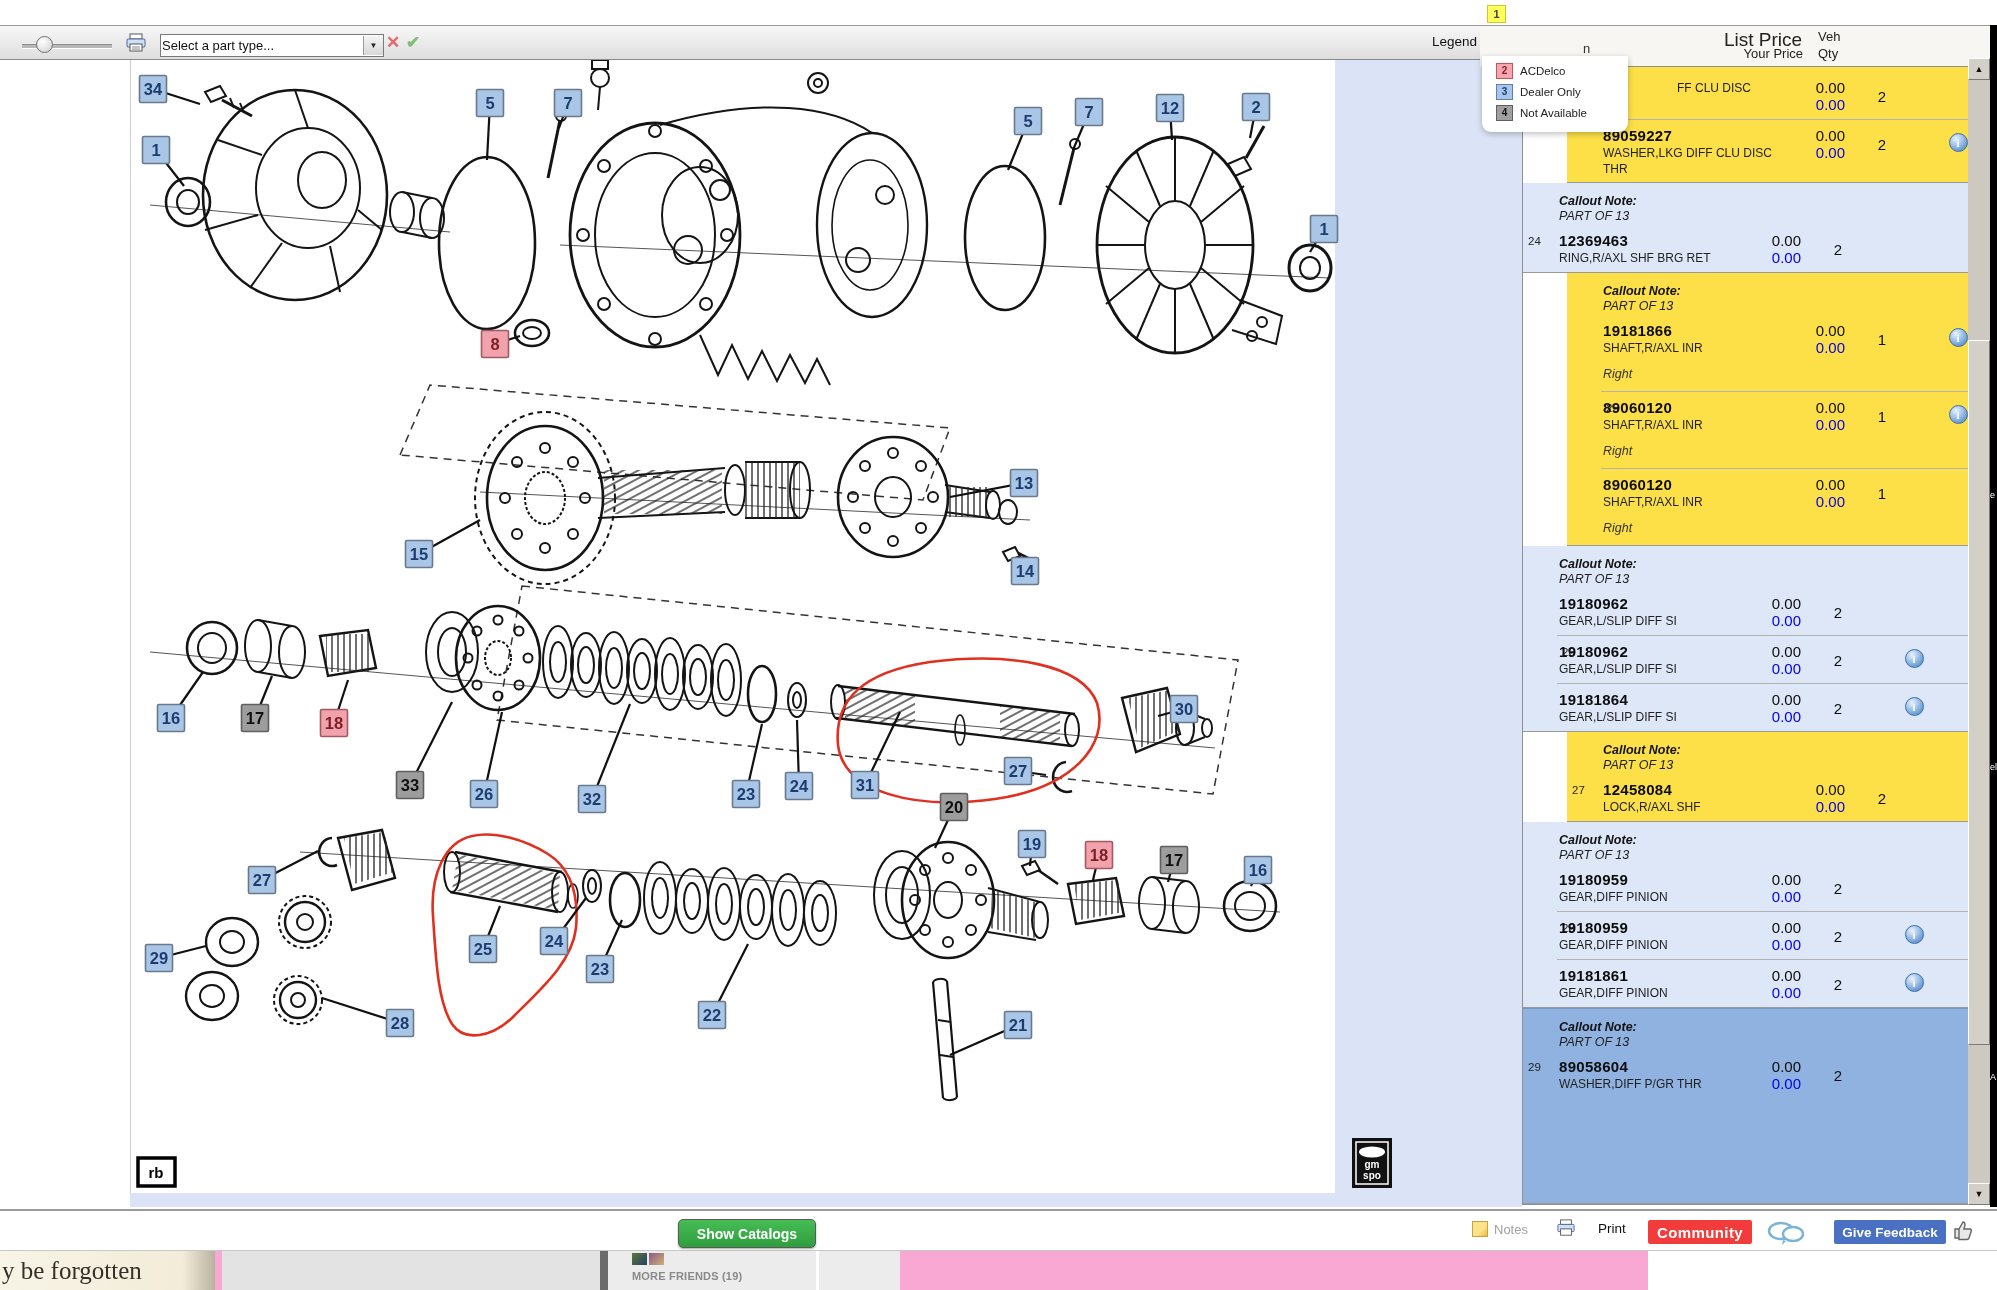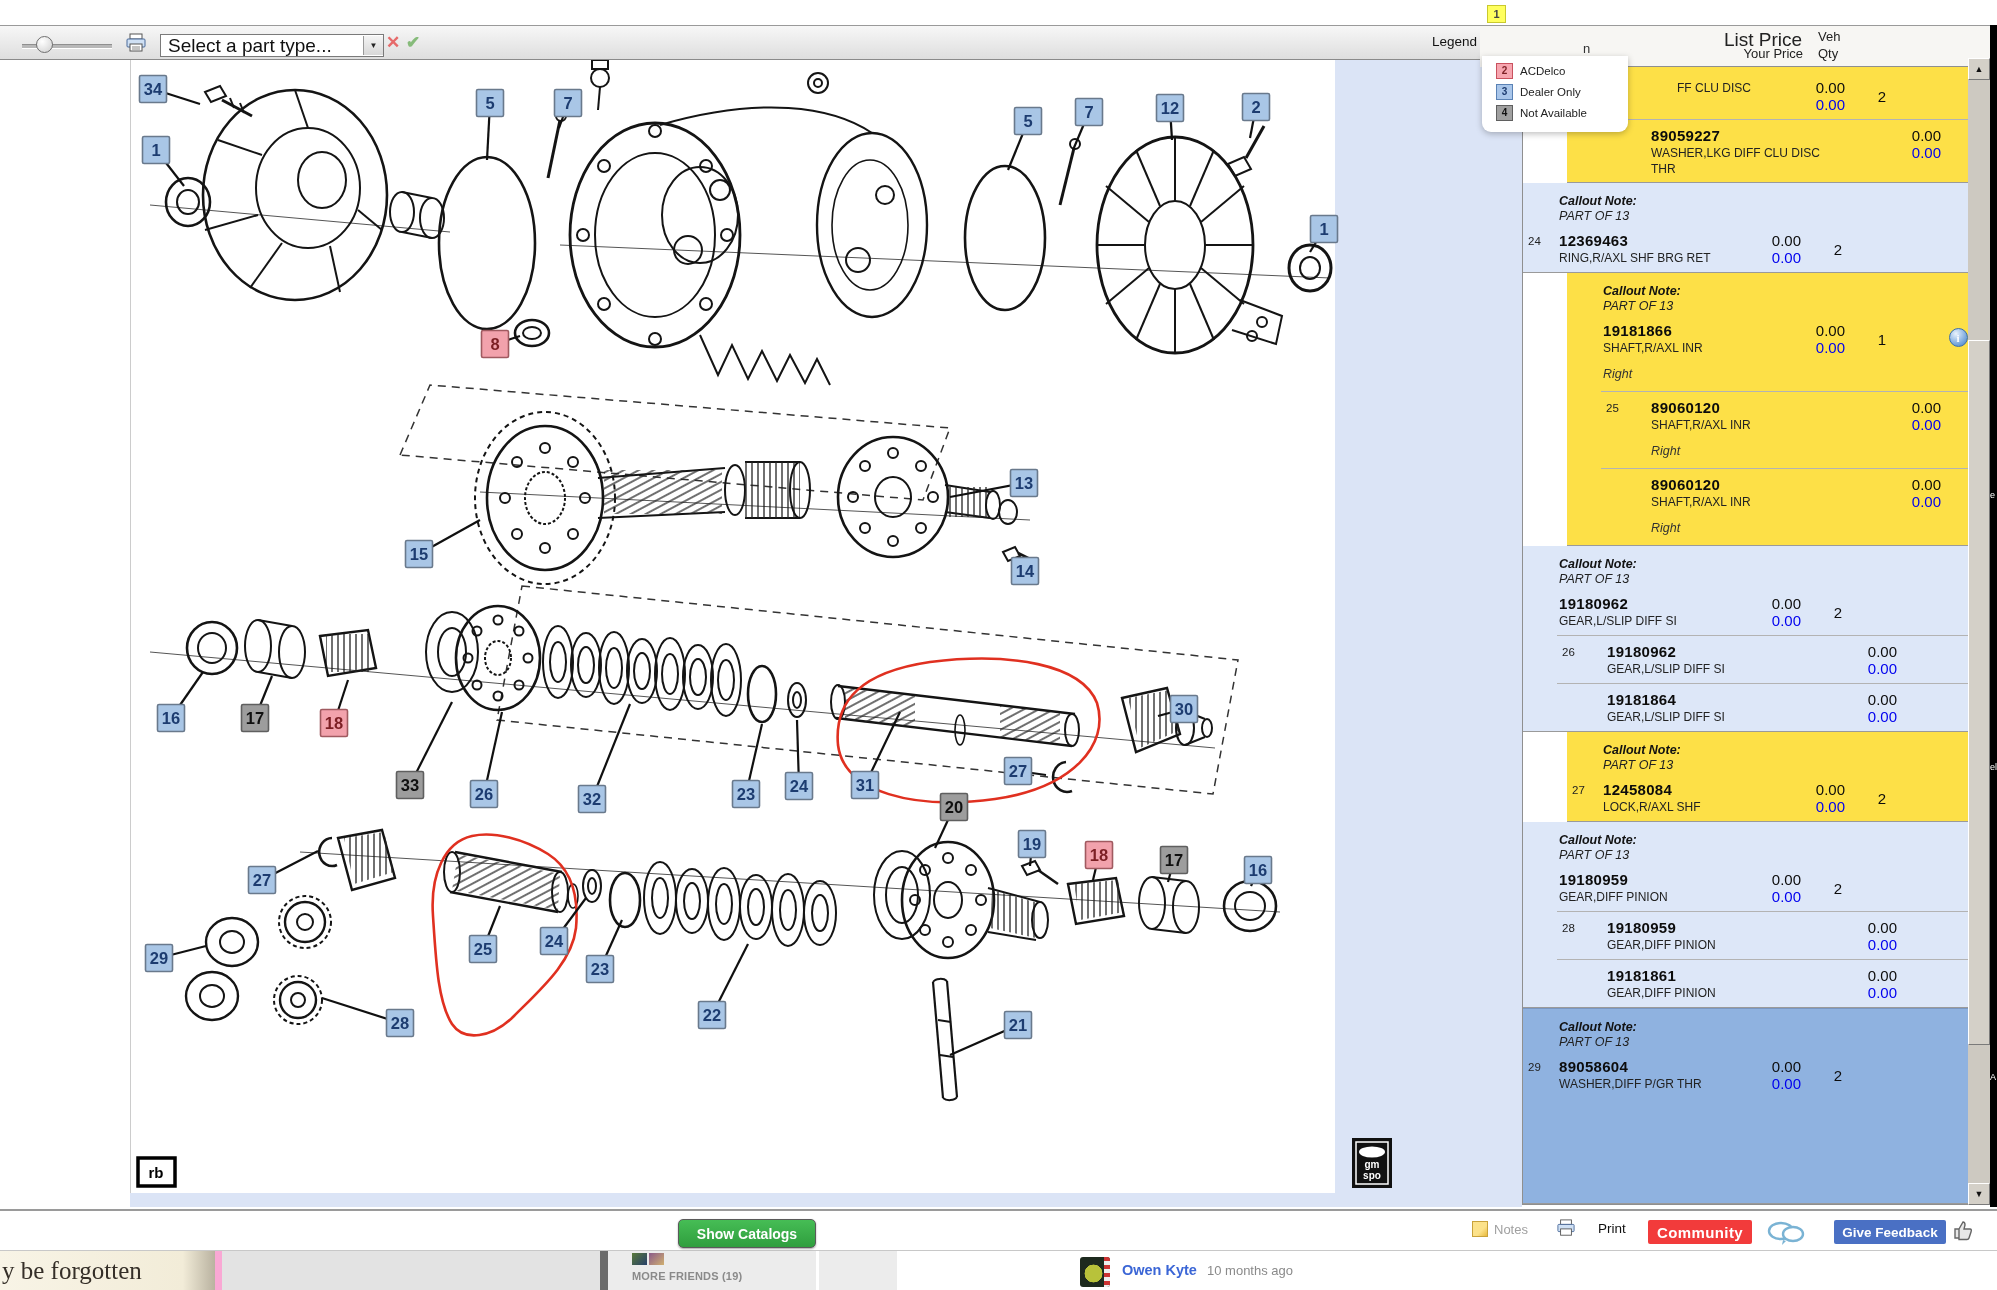--- a/index.html
+++ b/index.html
@@ -10,21 +10,21 @@
     background:linear-gradient(#f7f7f7,#dedede);border-top:1px solid #9a9a9a;border-bottom:1px solid #8a8a8a;z-index:4;}
   .hdrzone{position:absolute;left:1480px;top:25px;width:517px;height:41px;background:#f7f6f3;
     border-top:1px solid #9a9a9a;z-index:3;}
   .slider-track{position:absolute;left:22px;top:18px;width:90px;height:3px;background:#b8b8b8;
     border-bottom:1px solid #fff;border-top:1px solid #8f8f8f;}
   .slider-knob{position:absolute;left:36px;top:10px;width:15px;height:15px;border-radius:50%;
     background:radial-gradient(circle at 35% 30%,#ffffff,#cfcfcf);border:1px solid #6f6f6f;}
   .tb-print{position:absolute;left:125px;top:7px;}
   .dropdown{position:absolute;left:160px;top:8px;width:222px;height:21px;background:#fff;
     border:1px solid #7a7a7a;display:flex;align-items:center;}
-  .dropdown .txt{flex:1;padding-left:7px;font-size:19px;color:#111;}
+  .dropdown .txt{flex:1;padding-left:1px;font-size:13px;color:#111;}
   .dropdown .arrowbox{width:19px;height:19px;background:linear-gradient(#f4f4f4,#d8d8d8);
     border-left:1px solid #9a9a9a;display:flex;align-items:center;justify-content:center;font-size:8px;color:#222;}
   .tb-x{position:absolute;left:386px;top:6px;font-size:17px;font-weight:bold;color:#e66a6a;}
   .tb-check{position:absolute;left:406px;top:6px;font-size:17px;font-weight:bold;color:#86bb7a;}
   .legend-label{position:absolute;left:1432px;top:8px;font-size:13.5px;color:#111;}
   .legend-badge{position:absolute;left:1487px;top:5px;width:17px;height:16px;background:#ffff5e;
     border:1px solid #c9c92e;font-size:11px;font-weight:bold;color:#444;
     display:flex;align-items:center;justify-content:center;z-index:5;}
   
   .legend-pop{position:absolute;left:1482px;top:56px;width:146px;height:76px;background:#fff;
@@ -48,21 +48,21 @@
   .band{border-bottom:1px solid #9a9a9a;padding-top:5px;box-sizing:border-box;}
   .band.white{background:#fde047;margin-left:44px;}
   .band.blue{background:#dde7f8;}
   .band.selected{background:#8fb2e0;border-top:1px solid #7a97c2;}
   .band.selected{flex:1;}
   .pnote{padding:6px 0 2px 36px;}
   .pnote .nt{font-size:12.5px;font-weight:bold;font-style:italic;color:#111;}
   .pnote .ns{font-size:12.5px;font-style:italic;color:#222;margin-top:1px;}
   .prow{display:grid;grid-template-columns:36px 180px 62px 74px 78px;align-items:start;
     padding:7px 0 6px 0;min-height:44px;box-sizing:border-box;}
-  .prow.divided{border-top:1px solid #b3b3b3;margin-left:34px;padding-left:0;gap:48px;}
+  .prow.divided{border-top:1px solid #b3b3b3;margin-left:34px;padding-left:0;}
   .prow.divided{grid-template-columns:2px 180px 62px 74px 78px;}
   .c-callout{font-size:11.5px;color:#222;padding-left:5px;padding-top:3px;}
   .c-main .part{font-size:15px;font-weight:bold;color:#0c0c0c;letter-spacing:.3px;}
   .c-main .desc{font-size:12px;color:#222;margin-top:2px;}
   .c-main .suffix{font-size:12.5px;font-style:italic;color:#333;margin:12px 0 4px 0;}
   .c-price{text-align:right;padding-right:0;}
   .c-price .lp{font-size:15px;color:#0c0c0c;}
   .c-price .yp{font-size:15px;color:#0000ee;}
   .c-qty{text-align:center;font-size:15px;color:#0c0c0c;padding-top:9px;}
   .c-info{display:flex;justify-content:center;padding-top:6px;}
@@ -894,25 +894,18 @@
     <div class="st-grayA"></div>
     <div class="st-dark"></div>
     <div class="st-grayB">
       <div class="st-thumbs">
         <i style="background:linear-gradient(135deg,#5a7a3a,#27406a);"></i>
         <i style="background:linear-gradient(135deg,#8a5a8a,#d0b070);"></i>
       </div>
       <div class="st-mf">MORE FRIENDS (19)</div>
     </div>
     <div class="st-grayC"></div>
-    <div class="st-post">
-      <div class="avatar">
-          <i></i>
-        </div>
-      <span class="st-name">Owen Kyte</span>
-      <span class="st-time">10 months ago</span>
-    </div>
     <div class="st-vid"></div>
     <span class="st-vt1">The Ripping Frien</span>
     <span class="st-vt2">Select</span>
   </div>
 
 </div>
 
 </body></html>

